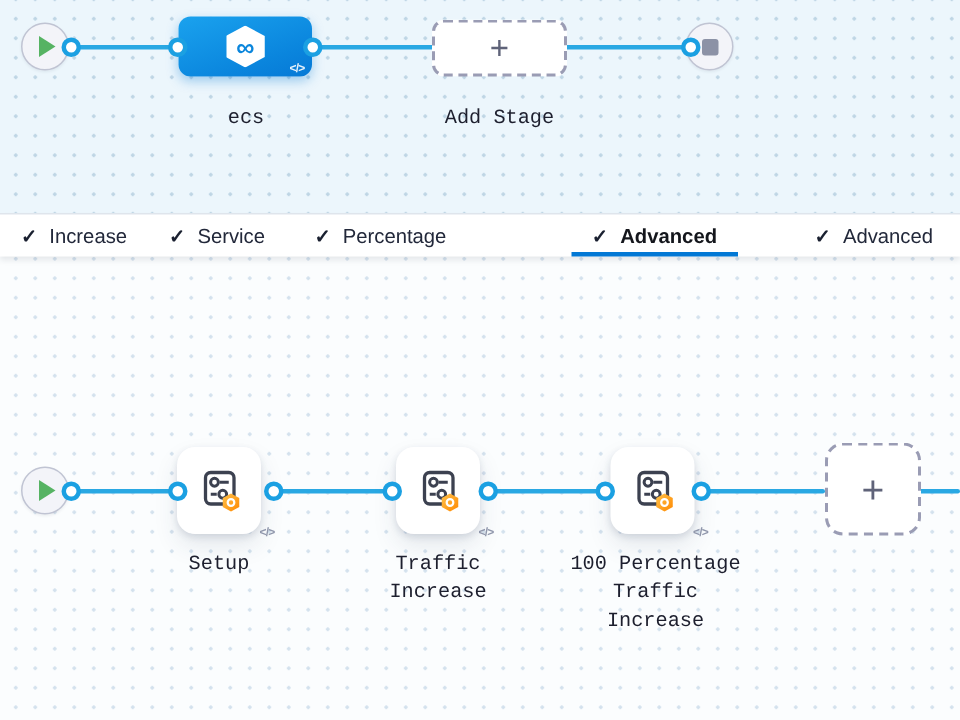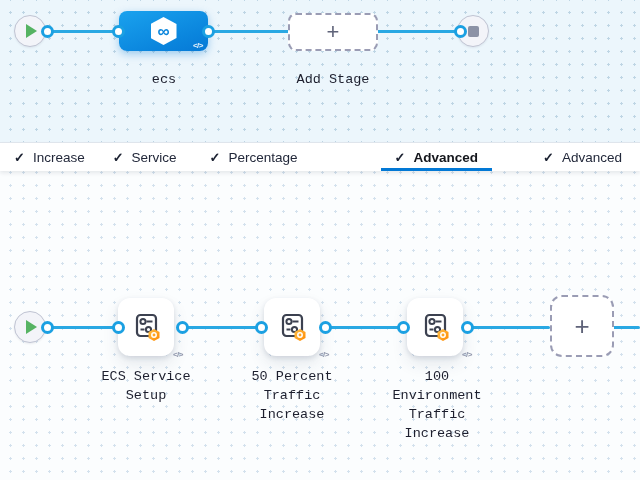--- a/index.html
+++ b/index.html
@@ -242,26 +242,24 @@
 
     <div class="port" style="left:41px;  top:150px;"></div>
     <div class="port" style="left:112px; top:150px;"></div>
     <div class="port" style="left:176px; top:150px;"></div>
     <div class="port" style="left:255px; top:150px;"></div>
     <div class="port" style="left:319px; top:150px;"></div>
     <div class="port" style="left:397px; top:150px;"></div>
     <div class="port" style="left:461px; top:150px;"></div>
 
     <div class="node-label" style="left:91px; top:196px; width:110px;">
-      <div>ECS Service</div>
       <div>Setup</div>
     </div>
     <div class="node-label" style="left:237px; top:196px; width:110px;">
-      <div>50 Percent</div>
       <div>Traffic Increase</div>
     </div>
     <div class="node-label" style="left:377px; top:196px; width:120px;">
-      <div>100 Environment</div>
+      <div>100 Percentage</div>
       <div>Traffic Increase</div>
     </div>
   </div>
 
 </div>
 
 </body></html>

